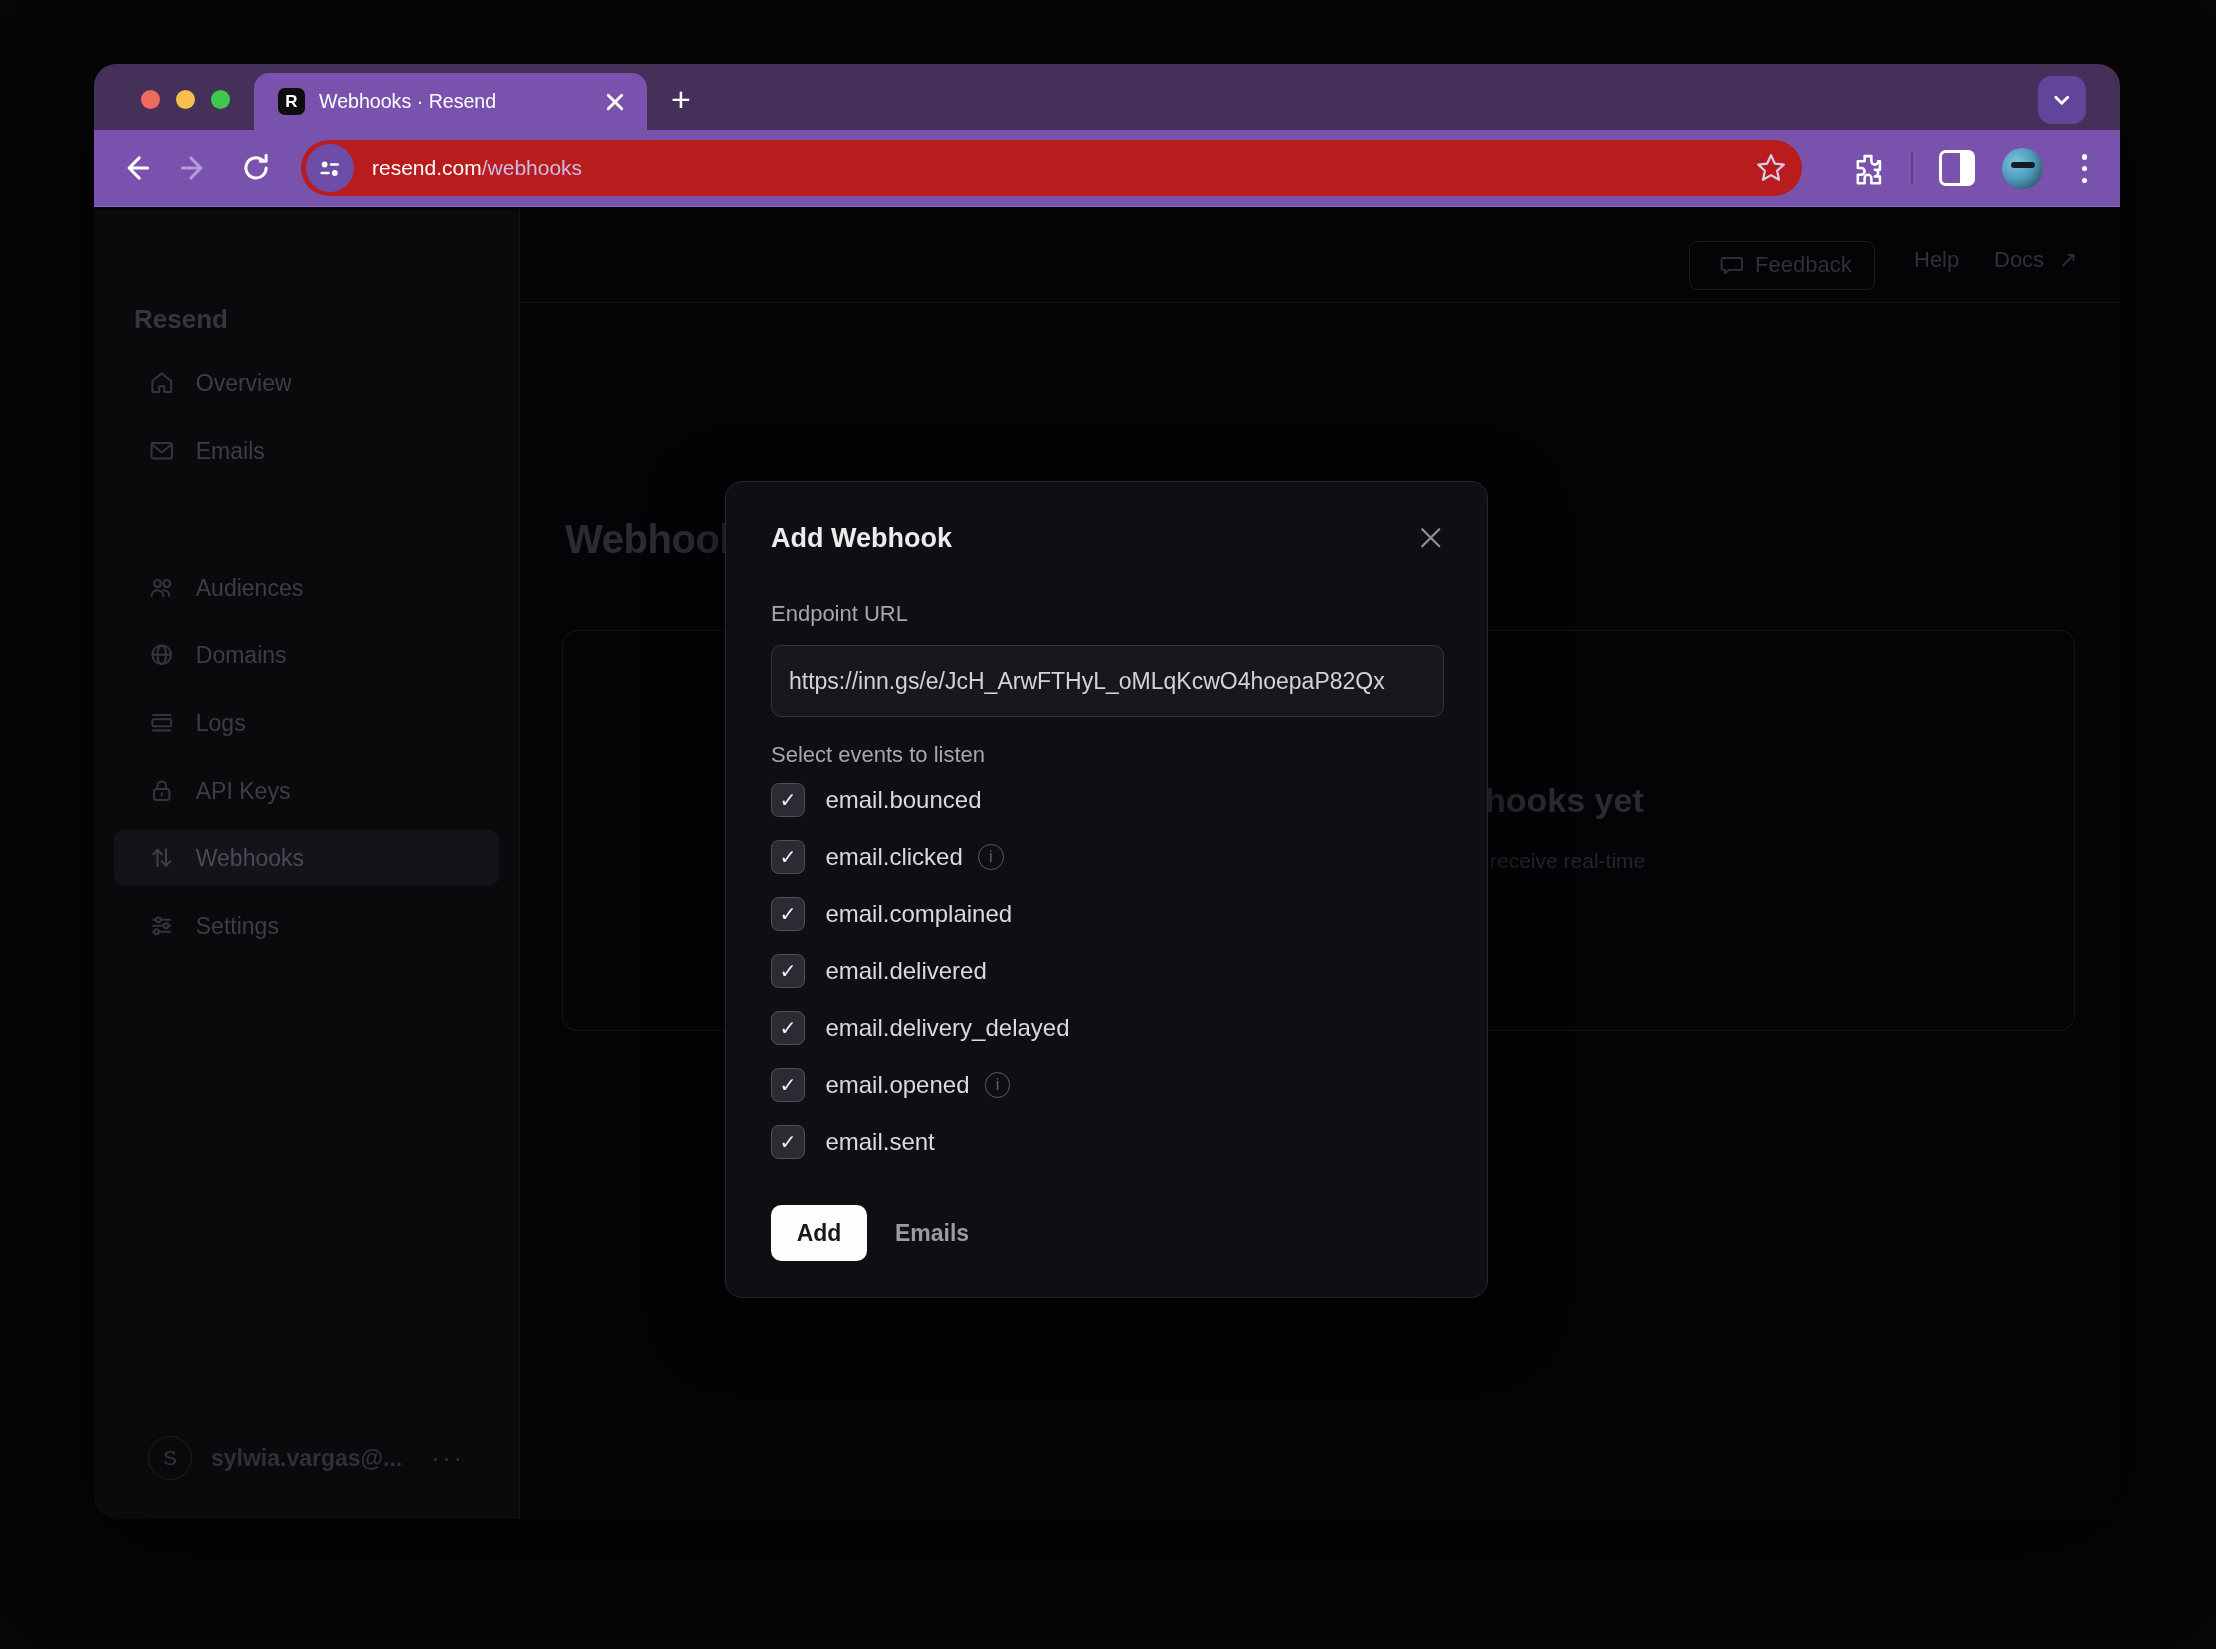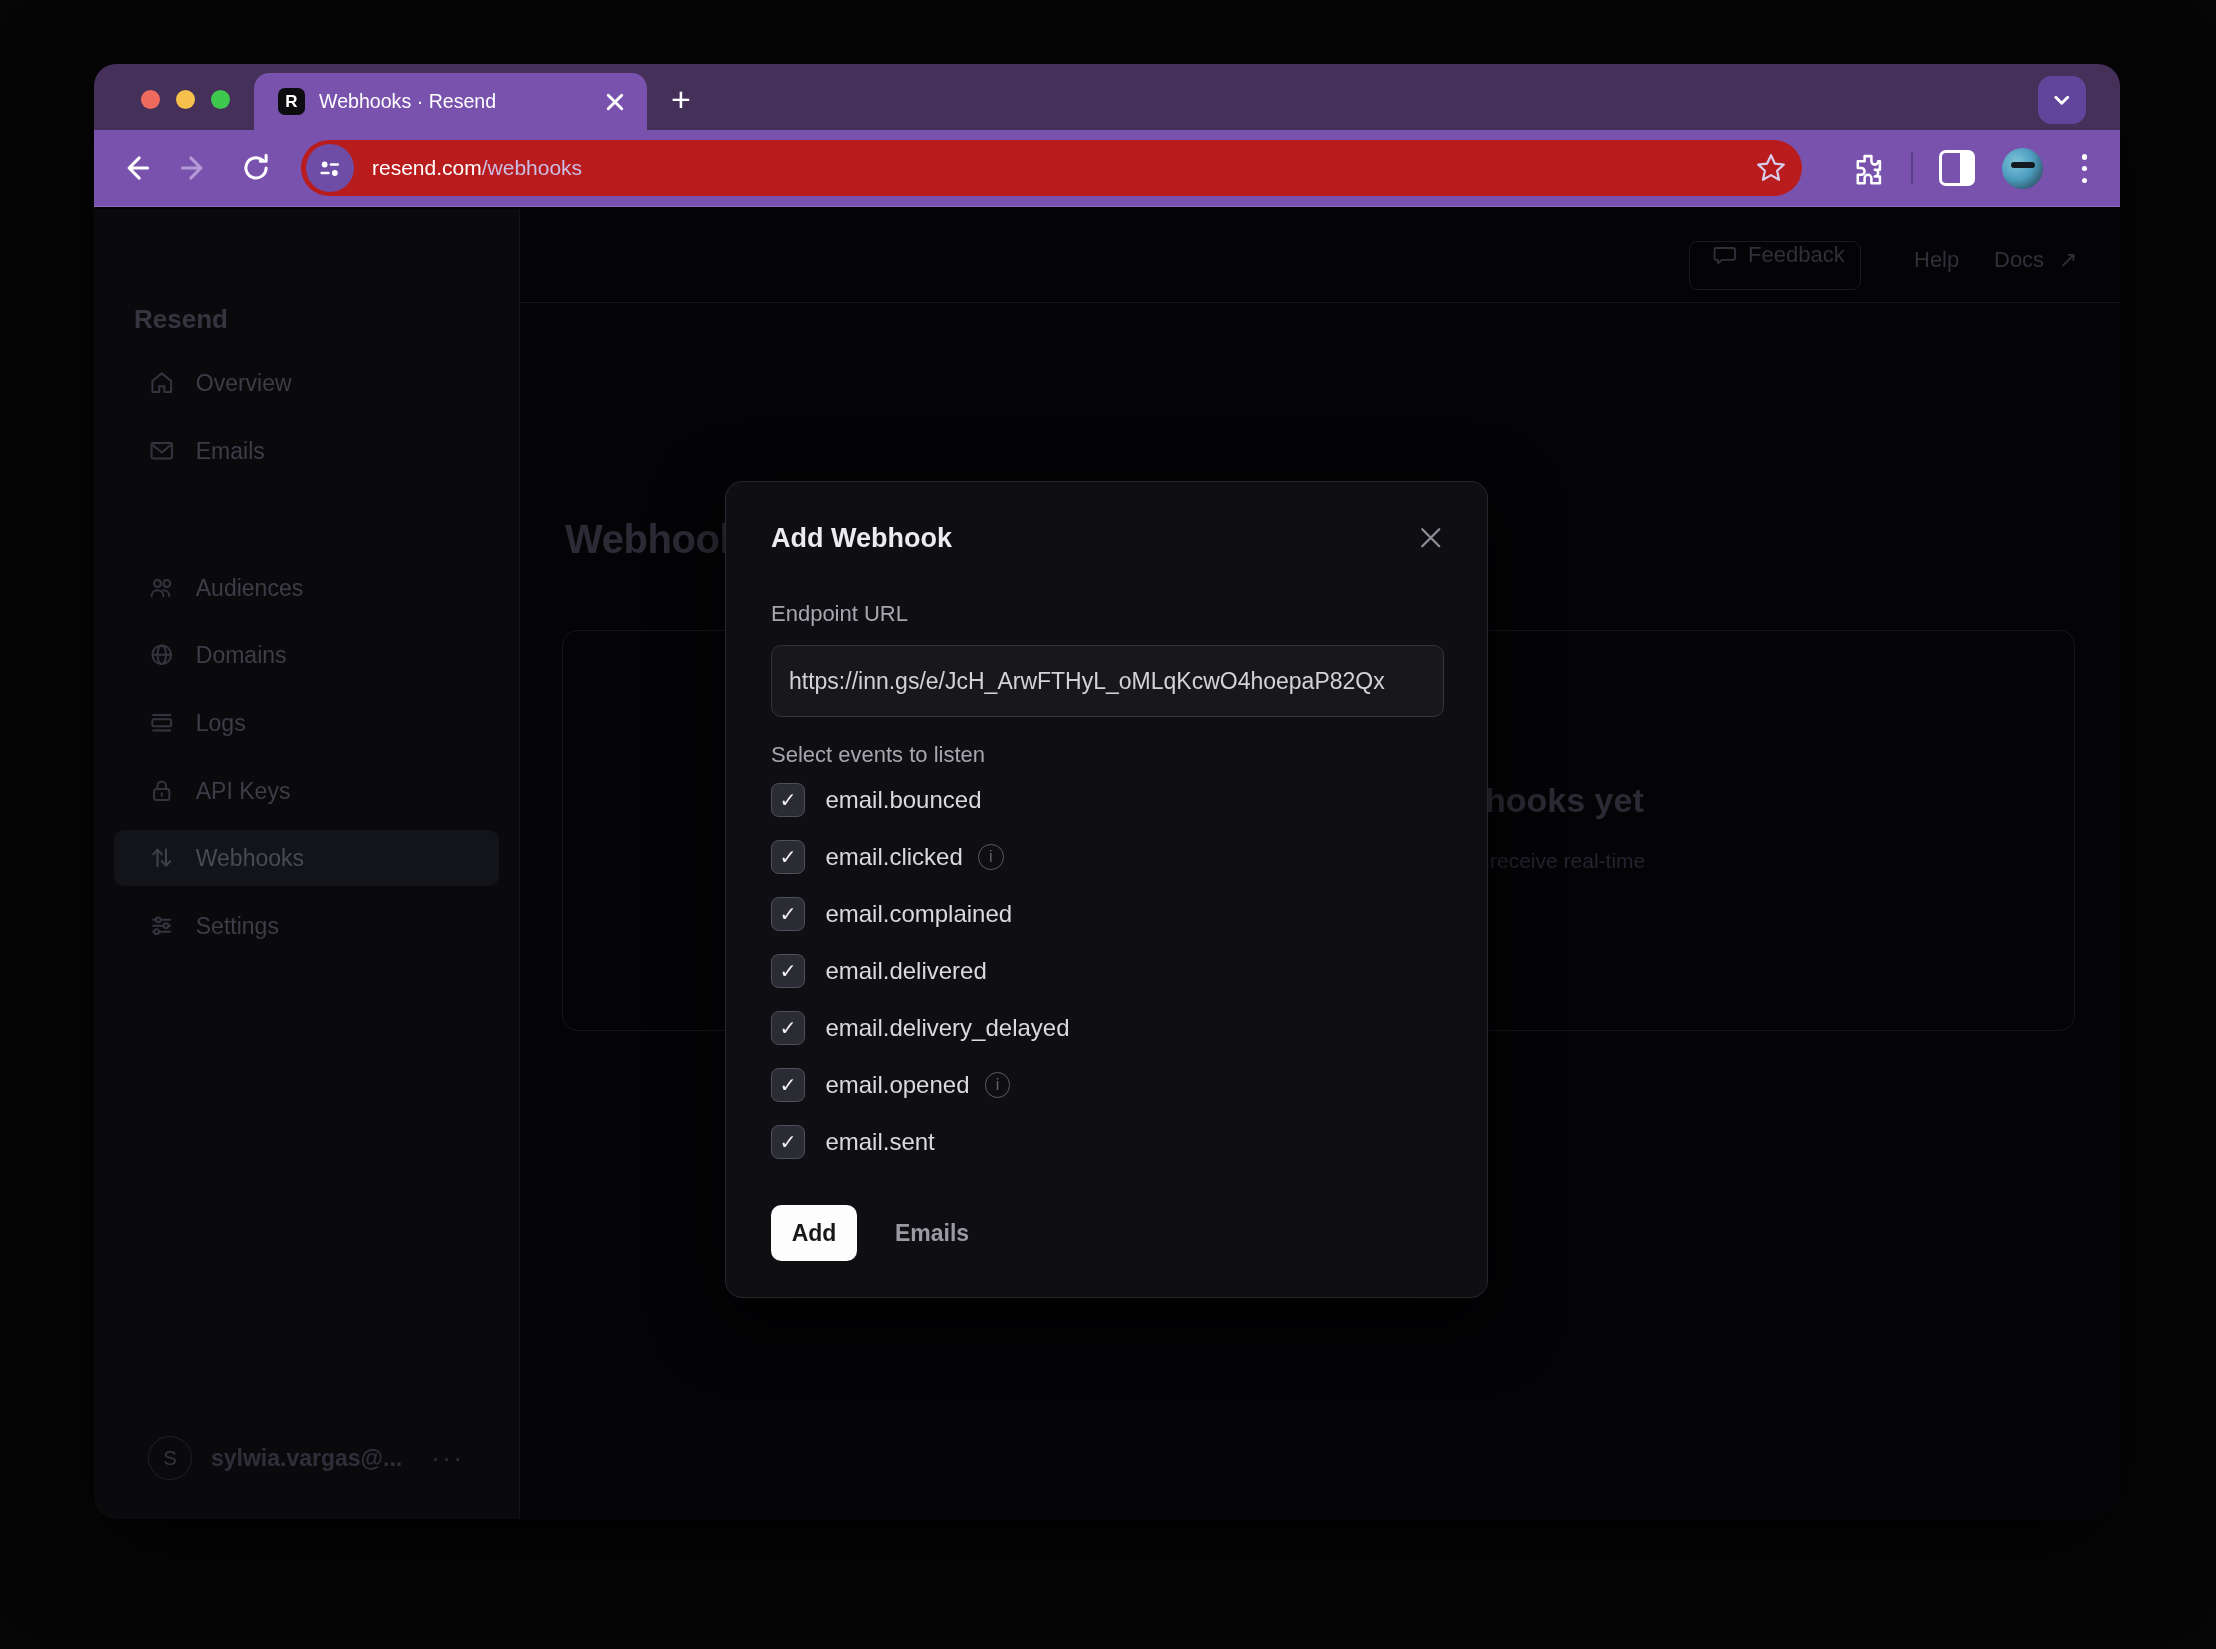--- a/index.html
+++ b/index.html
@@ -54,22 +54,22 @@
   .nav-item .ni-icon { margin-left:34px; width:27px; height:27px; display:flex; align-items:center; justify-content:center; }
   .nav-item .ni-label { margin-left:20.4px; }
   .nav-item.active { background:#13131a; color:#4a4a55; }
   .user-row { position:absolute; left:54px; top:1226px; width:340px; height:46px; display:flex; align-items:center; }
   .user-avatar { width:44px; height:44px; border-radius:50%; border:1.7px solid #1e1e26; color:#34343e;
     font-size:20.4px; display:flex; align-items:center; justify-content:center; }
   .user-email { margin-left:19px; font-size:23px; font-weight:700; color:#2f2f39; }
   .user-menu { margin-left:29px; font-size:25.5px; color:#2f2f39; letter-spacing:2.6px; }
 
   .app-header { position:absolute; left:426px; top:0; width:1600px; height:94px; border-bottom:1.7px solid #121217; }
-  .feedback-btn { position:absolute; left:1169px; top:31.5px; width:172px; height:49px; border:1.7px solid #1a1a21;
-    border-radius:8.5px; display:flex; justify-content:center; gap:10.2px;
+  .feedback-btn { position:absolute; left:1169px; top:31.5px; width:186px; height:49px; border:1.7px solid #1a1a21;
+    border-radius:8.5px; display:flex; align-items:center; justify-content:center; gap:10.2px;
     color:#30303a; font-size:22px;padding-left:7px; }
   .hdr-link { position:absolute; top:38px; color:#30303a; font-size:22px; }
   .help-link { left:1394px; } .docs-link { left:1474px; }
   .page-title { position:absolute; left:471px; top:308px; font-size:40px; font-weight:700; color:#2b2b35; letter-spacing:-0.4px; }
   .empty-card { position:absolute; left:468px; top:421px; width:1513px; height:401px; border:1.7px solid #15151b; border-radius:15.3px; }
   .empty-heading-frag { position:absolute; left:1391px; top:572px; font-size:34px; font-weight:700; color:#2a2a34; }
   .empty-desc-frag { position:absolute; left:1396px; top:640px; font-size:21px; color:#242430;text-align:right; }
 
   
   .modal { position:absolute; left:631px; top:417px; width:763px; height:817px; background:#0f0f13;
@@ -82,21 +82,21 @@
     border:1.7px solid #35353d; border-radius:10.2px; color:#d2d2d8; font-size:23px; padding:0 17px;
     font-family:"Liberation Sans","DejaVu Sans",sans-serif; white-space:nowrap; overflow:hidden; outline:none; }
   .events { position:absolute; left:45px; top:301px; }
   .event-row { display:flex; align-items:center; height:34px; margin-bottom:23px; }
   .checkbox { width:34px; height:34px; background:#2b2b33; border:1.7px solid #50505a; border-radius:7.7px;
     color:#f2f2f4; font-size:20.4px; display:flex; align-items:center; justify-content:center;
     font-family:"DejaVu Sans",sans-serif; }
   .event-label { margin-left:20.4px; font-size:24px; color:#dadade; }
   .info-ic { margin-left:15.3px; width:25.5px; height:25.5px; border:1.7px solid #5a5a64; border-radius:50%;
     color:#62626c; font-size:16px; display:flex; align-items:center; justify-content:center; font-style:normal; }
-  .add-btn { position:absolute; left:45px; top:723px; width:86px; height:56px; background:#fdfdfd; border:none;
+  .add-btn { position:absolute; left:45px; top:723px; width:96px; height:56px; background:#fdfdfd; border:none;
     border-radius:10.2px; font-size:23px; font-weight:700; color:#18181b; cursor:pointer;
     font-family:"Liberation Sans","DejaVu Sans",sans-serif; }
   .cancel-btn { position:absolute; left:169px; top:723px; height:56px; background:none; border:none;
     font-size:23px; font-weight:700; color:#9a9aa3; cursor:pointer;
     font-family:"Liberation Sans","DejaVu Sans",sans-serif; }
   svg { display:block; }
 </style>
 </head>
 <body>
 

